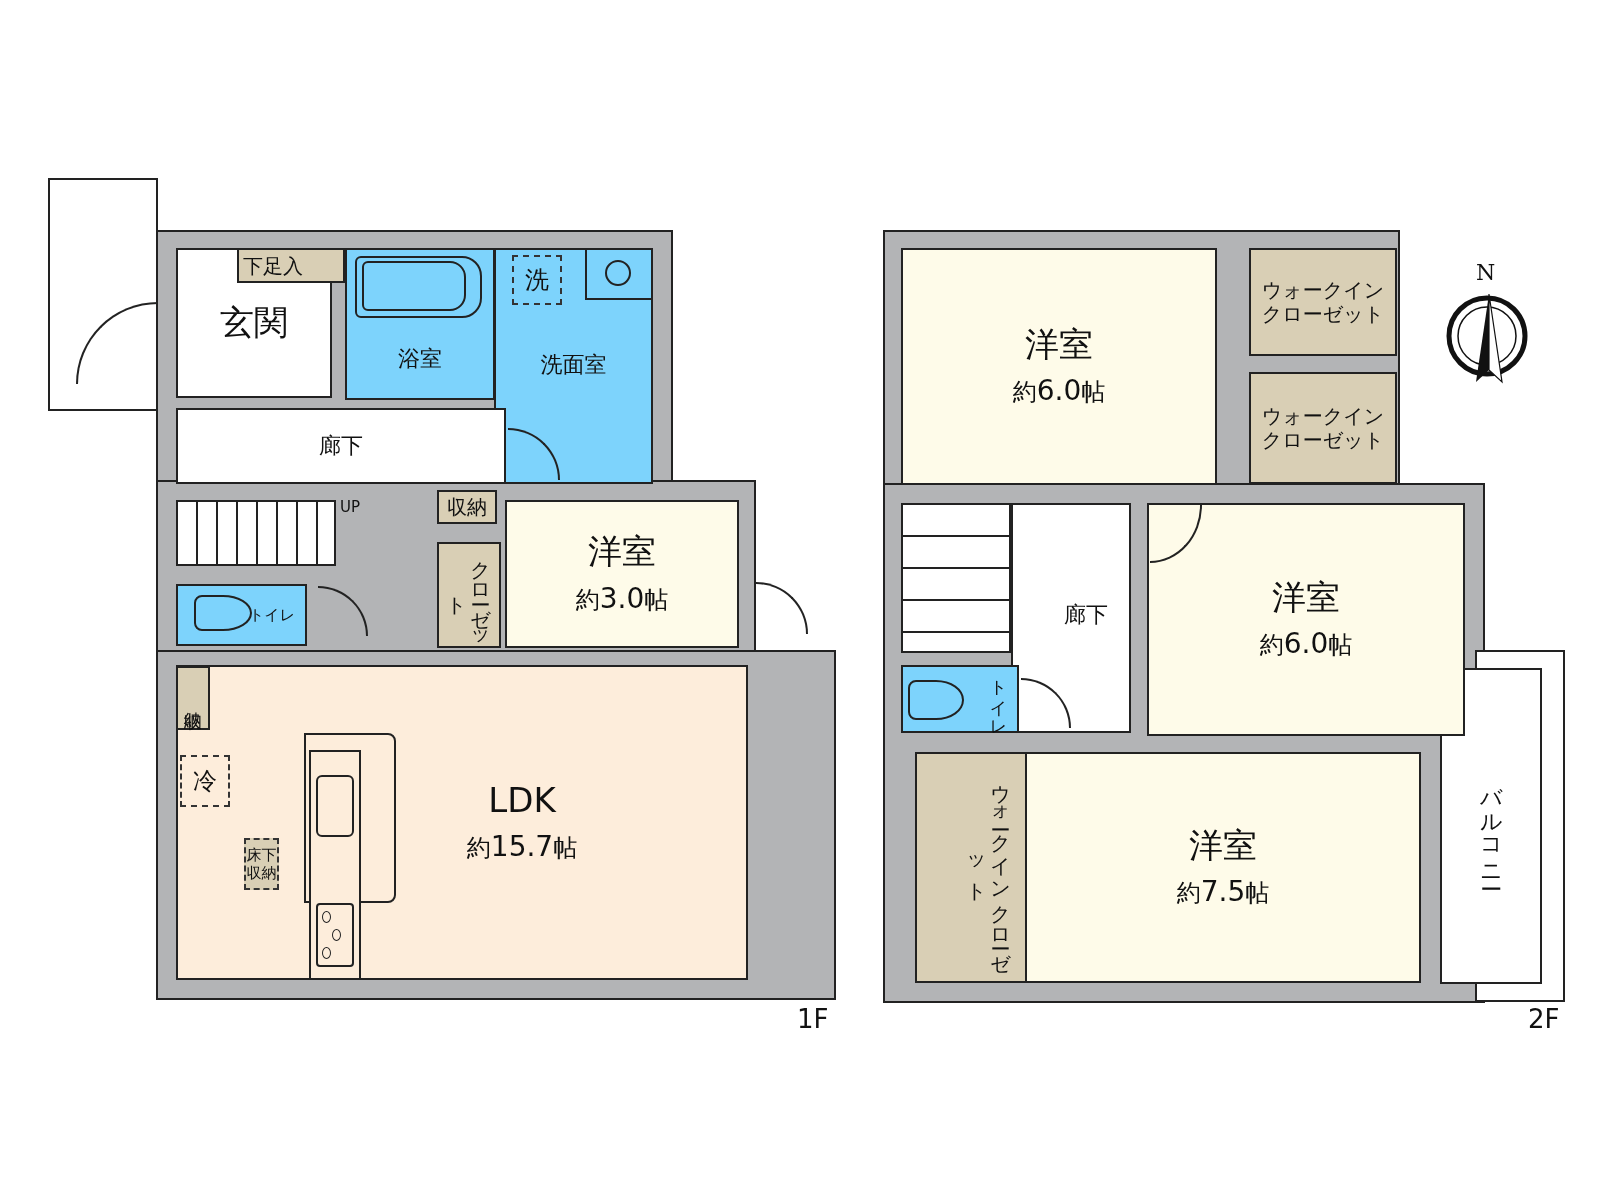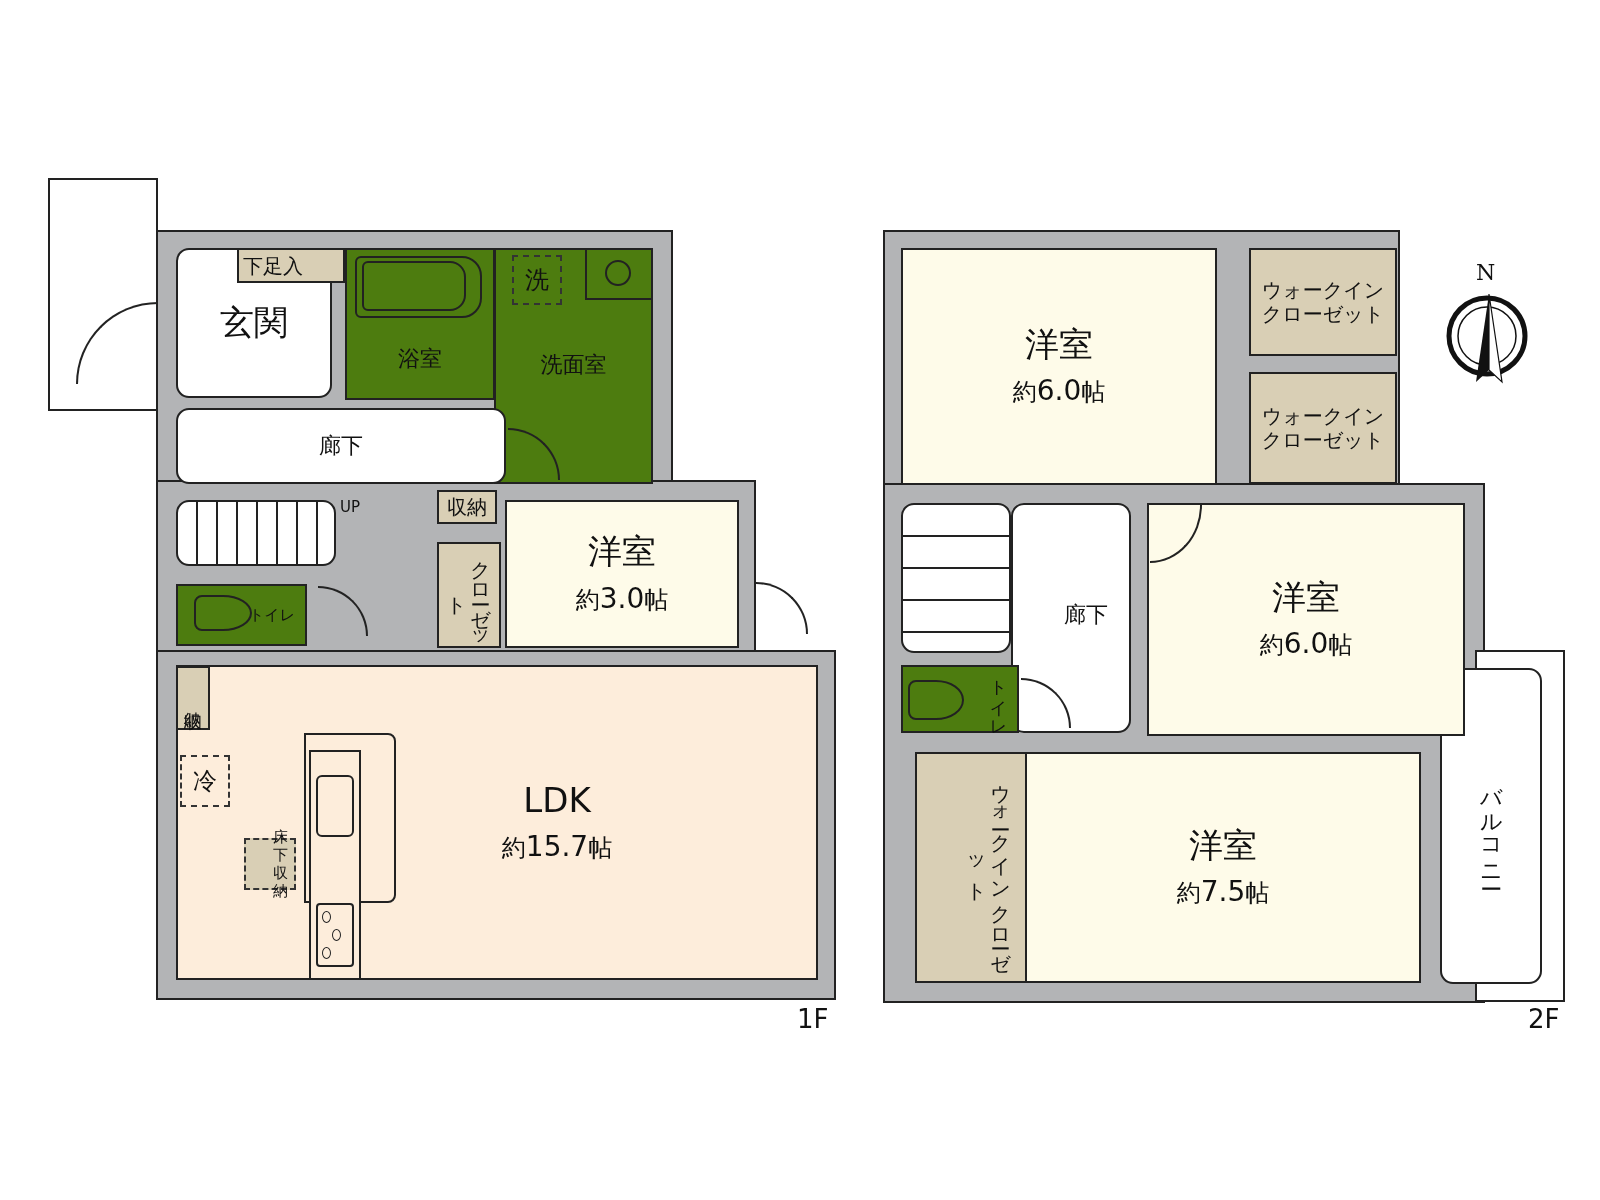--- a/index.html
+++ b/index.html
@@ -1,21 +1,21 @@
 <!DOCTYPE html>
 <html><head>
 <meta charset="utf-8">
 <style>
   html, body { margin:0; padding:0; background:#ffffff; }
   body { width:1600px; height:1200px; position:relative; overflow:hidden; font-family:"DejaVu Sans", sans-serif; color:#111; }
   .abs { position:absolute; box-sizing:border-box; }
   .wall { background:#b3b4b6; border:2px solid #222; }
   .room { border:2px solid #222; display:flex; flex-direction:column; align-items:center; justify-content:center; text-align:center; }
-  .white { background:#ffffff;border-radius:13px; }
-  .blue { background:#4d7c0f; }
+  .white { background:#ffffff; }
+  .blue { background:#7dd3fc; }
   .cream { background:#fefbe9; }
   .ldk { background:#fdeddb; }
   .storage { background:#d9cfb5;margin-left:14px; }
   .rname { font-size:34px; line-height:1.15; }
   .rsize { font-size:24px; margin-top:10px; }
   .rsize .num { font-size:28px; }
   .small { font-size:20px; line-height:1.2; }
   .tiny { font-size:17px; line-height:1.2; }
   .vert { writing-mode:vertical-rl; letter-spacing:1px; }
   .dashed { border:2px dashed #333; background:transparent; }
@@ -82,31 +82,31 @@
   <div class="abs room cream" style="left:505px;top:500px;width:234px;height:148px;">
     <span class="rname">洋室</span>
     <span class="rsize"><span>約</span><span class="num">3.0</span><span>帖</span></span>
   </div>
   <div class="abs" style="left:756px;top:582px;width:52px;height:52px;border-top:2px solid #222;border-right:2px solid #222;border-radius:0 100% 0 0;"></div>
 
   <div class="abs room storage" style="left:176px;top:666px;width:34px;height:64px;">
     <span class="small vert" style="font-size:19px;">収納</span>
   </div>
 
-  <div class="abs room ldk" style="left:176px;top:665px;width:642px;height:315px;padding-left:120px;">
+  <div class="abs room ldk" style="left:176px;top:665px;width:572px;height:315px;padding-left:120px;">
     <span class="rname" style="font-size:34px;">LDK</span>
     <span class="rsize"><span>約</span><span class="num">15.7</span><span>帖</span></span>
   </div>
   <div class="abs" style="left:176px;top:666px;width:34px;height:64px;background:#d9cfb5;border:2px solid #222;display:flex;align-items:center;justify-content:center;">
     <span class="small" style="font-size:18px;writing-mode:vertical-rl;">収納</span>
   </div>
   <div class="abs dashed" style="left:180px;top:755px;width:50px;height:52px;display:flex;align-items:center;justify-content:center;">
     <span style="font-size:24px;">冷</span>
   </div>
-  <div class="abs dashed" style="left:244px;top:838px;width:52px;height:52px;background:#d9cfb5;display:flex;align-items:center;justify-content:flex-start;text-align:center;padding-left:21px;">
+  <div class="abs dashed" style="left:244px;top:838px;width:35px;height:52px;background:#d9cfb5;display:flex;align-items:center;justify-content:flex-start;text-align:center;">
     <span class="tiny" style="font-size:15px;width:36px;">床下収納</span>
   </div>
 
   <div class="abs" style="left:304px;top:733px;width:92px;height:170px;border:2px solid #222;border-radius:0 8px 8px 0;background:#fdeddb;"></div>
   <div class="abs" style="left:309px;top:750px;width:52px;height:230px;border:2px solid #222;background:#fdeddb;"></div>
   <div class="abs" style="left:316px;top:775px;width:38px;height:62px;border:2px solid #222;border-radius:6px;"></div>
   <div class="abs" style="left:316px;top:903px;width:38px;height:64px;border:2px solid #222;border-radius:4px;">
     <div class="abs" style="left:4px;top:6px;width:9px;height:12px;border:1.5px solid #222;border-radius:50%;"></div>
     <div class="abs" style="left:14px;top:24px;width:9px;height:12px;border:1.5px solid #222;border-radius:50%;"></div>
     <div class="abs" style="left:4px;top:42px;width:9px;height:12px;border:1.5px solid #222;border-radius:50%;"></div>

